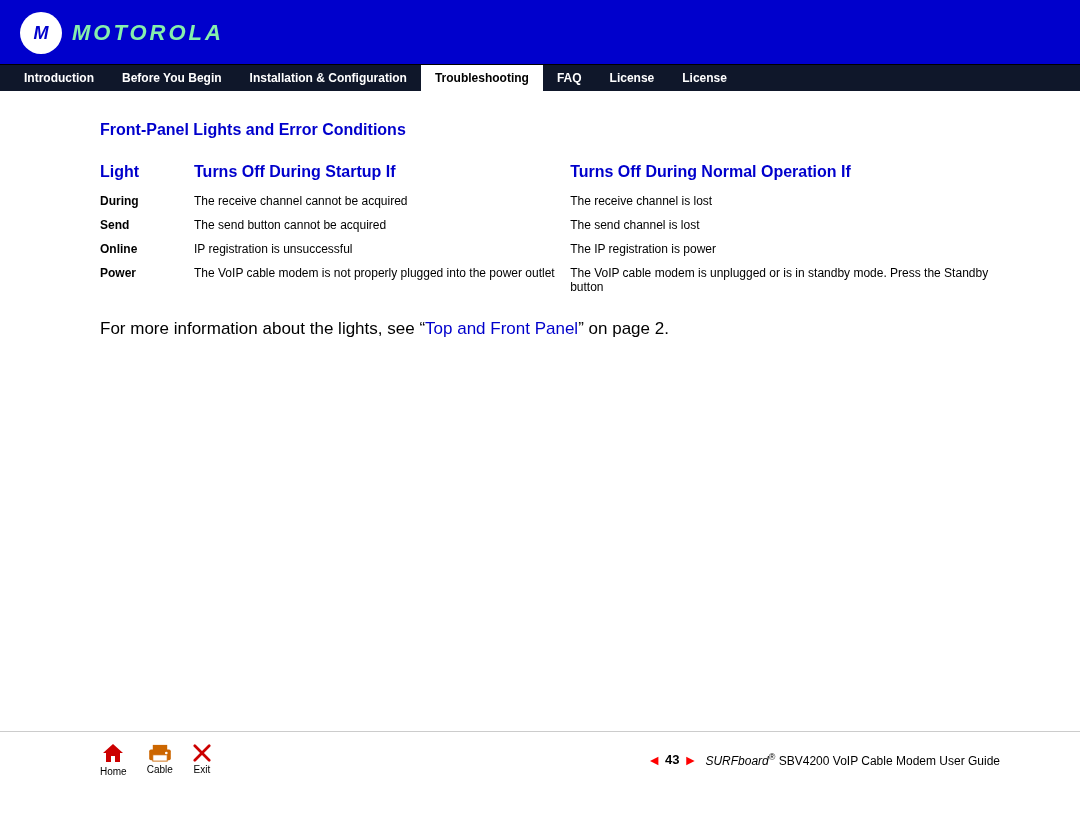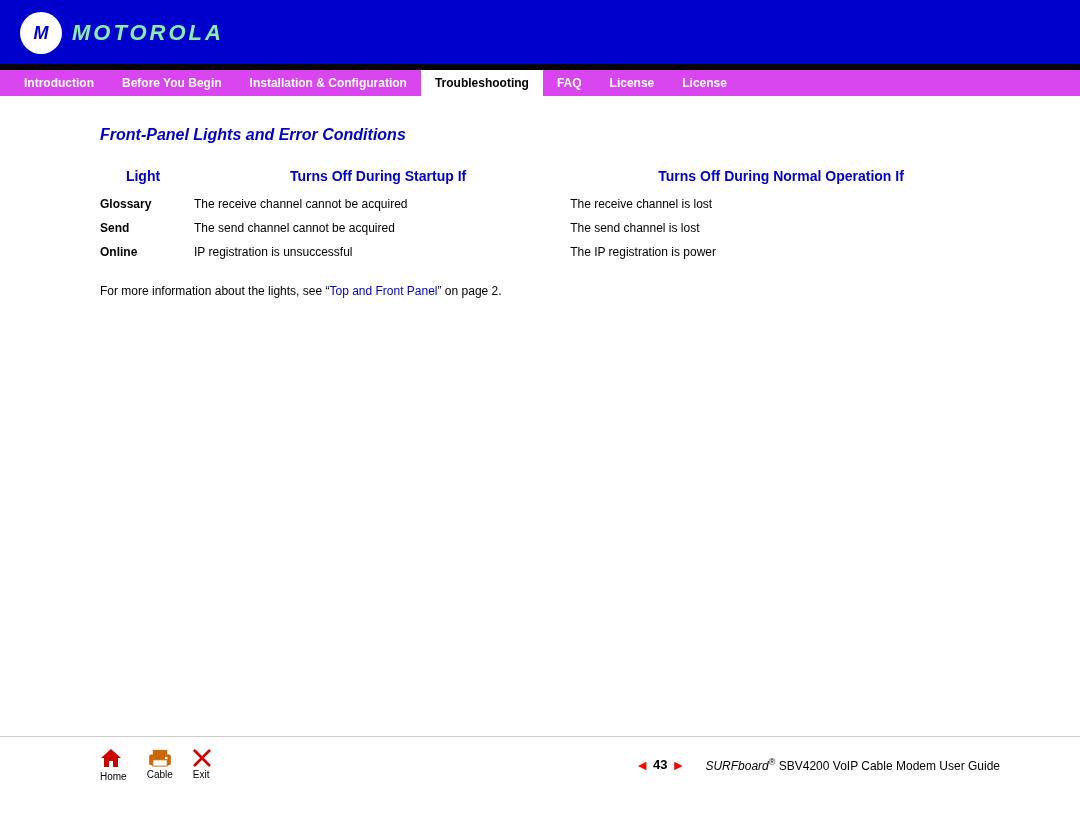--- a/index.html
+++ b/index.html
@@ -40,25 +40,25 @@
     .logo-text {
       color: #86efac;
       font-size: 22px;
       font-weight: bold;
       letter-spacing: 3px;
       font-style: italic;
     }
 
     
     .nav-bar {
-      background: #d946ef;
+      background: #0f172a;
       display: flex;
       align-items: stretch;
       padding: 0 10px;
-      border-top: 6px solid #000000;
+      border-top: 1px solid #000000;
     }
     .nav-item {
       color: white;
       font-size: 12px;
       font-weight: bold;
       padding: 6px 14px;
       cursor: pointer;
       white-space: nowrap;
       display: flex;
       align-items: center;
@@ -73,34 +73,33 @@
     .main-content {
       padding: 30px 80px 20px 100px;
       min-height: 620px;
     }
 
     .page-title {
       color: #0000cc;
       font-size: 16px;
       font-weight: bold;
       margin-bottom: 20px;
-      font-style: italic;
     }
 
     
     .data-table {
       width: 100%;
       border-collapse: collapse;
       margin-bottom: 20px;
     }
     .data-table th {
       color: #0000cc;
-      font-size: 14px;
-      font-weight: bold;
-      text-align: center;
+      font-size: 16px;
+      font-weight: bold;
+      text-align: left;
       padding: 4px 8px 6px 0;
       border-bottom: none;
     }
     .data-table td {
       padding: 5px 8px 5px 0;
       font-size: 12px;
       vertical-align: top;
     }
     .data-table td:first-child {
       font-weight: bold;
@@ -111,21 +110,21 @@
       width: 280px;
     }
     .data-table td:nth-child(3) {
       width: 320px;
     }
     .col-header-row th {
       padding-bottom: 8px;
     }
 
     .footnote {
-      font-size: 12px;
+      font-size: 17px;
       margin-top: 10px;
       color: #000;
     }
     .footnote a {
       color: #0000cc;
       text-decoration: none;
     }
 
     
     .footer-bar {
@@ -137,20 +136,21 @@
       margin-top: 20px;
     }
     .footer-nav {
       display: flex;
       align-items: center;
       gap: 20px;
     }
     .footer-nav-item {
       display: flex;
       flex-direction: column;
+      align-items: center;
       cursor: pointer;
       gap: 2px;
     }
     .footer-icon-home {
       width: 22px;
       height: 22px;
     }
     .footer-icon-print {
       width: 26px;
       height: 18px;
@@ -185,21 +185,20 @@
       color: red;
       font-size: 14px;
       font-weight: bold;
     }
     .page-num {
       font-weight: bold;
       font-size: 13px;
     }
     .footer-doc-title {
       font-size: 12px;
-      margin-left: 12px;
     }
     .footer-doc-title sup {
       font-size: 9px;
     }
   </style>
 </head>
 <body>
 
 <div class="header-bar">
   <div class="motorola-logo">
@@ -230,33 +229,38 @@
   <table class="data-table">
     <thead>
       <tr class="col-header-row">
         <th>Light</th>
         <th>Turns Off During Startup If</th>
         <th>Turns Off During Normal Operation If</th>
       </tr>
     </thead>
     <tbody id="table-body">
     <tr>
-          <td>Glossary</td>
+          <td>During</td>
           <td>The receive channel cannot be acquired</td>
           <td>The receive channel is lost</td>
         </tr>
         <tr>
           <td>Send</td>
-          <td>The send channel cannot be acquired</td>
+          <td>The send button cannot be acquired</td>
           <td>The send channel is lost</td>
         </tr>
         <tr>
           <td>Online</td>
           <td>IP registration is unsuccessful</td>
           <td>The IP registration is power</td>
+        </tr>
+        <tr>
+          <td>Power</td>
+          <td>The VoIP cable modem is not properly plugged into the power outlet</td>
+          <td>The VoIP cable modem is unplugged or is in standby mode. Press the Standby button</td>
         </tr>
       </tbody>
   </table>
 
   <p class="footnote">
     <span>For more information about the lights, see “</span><a href="#">Top and Front Panel</a><span>” on page 2.</span>
   </p>
 </div>
 
 <div class="footer-bar">

